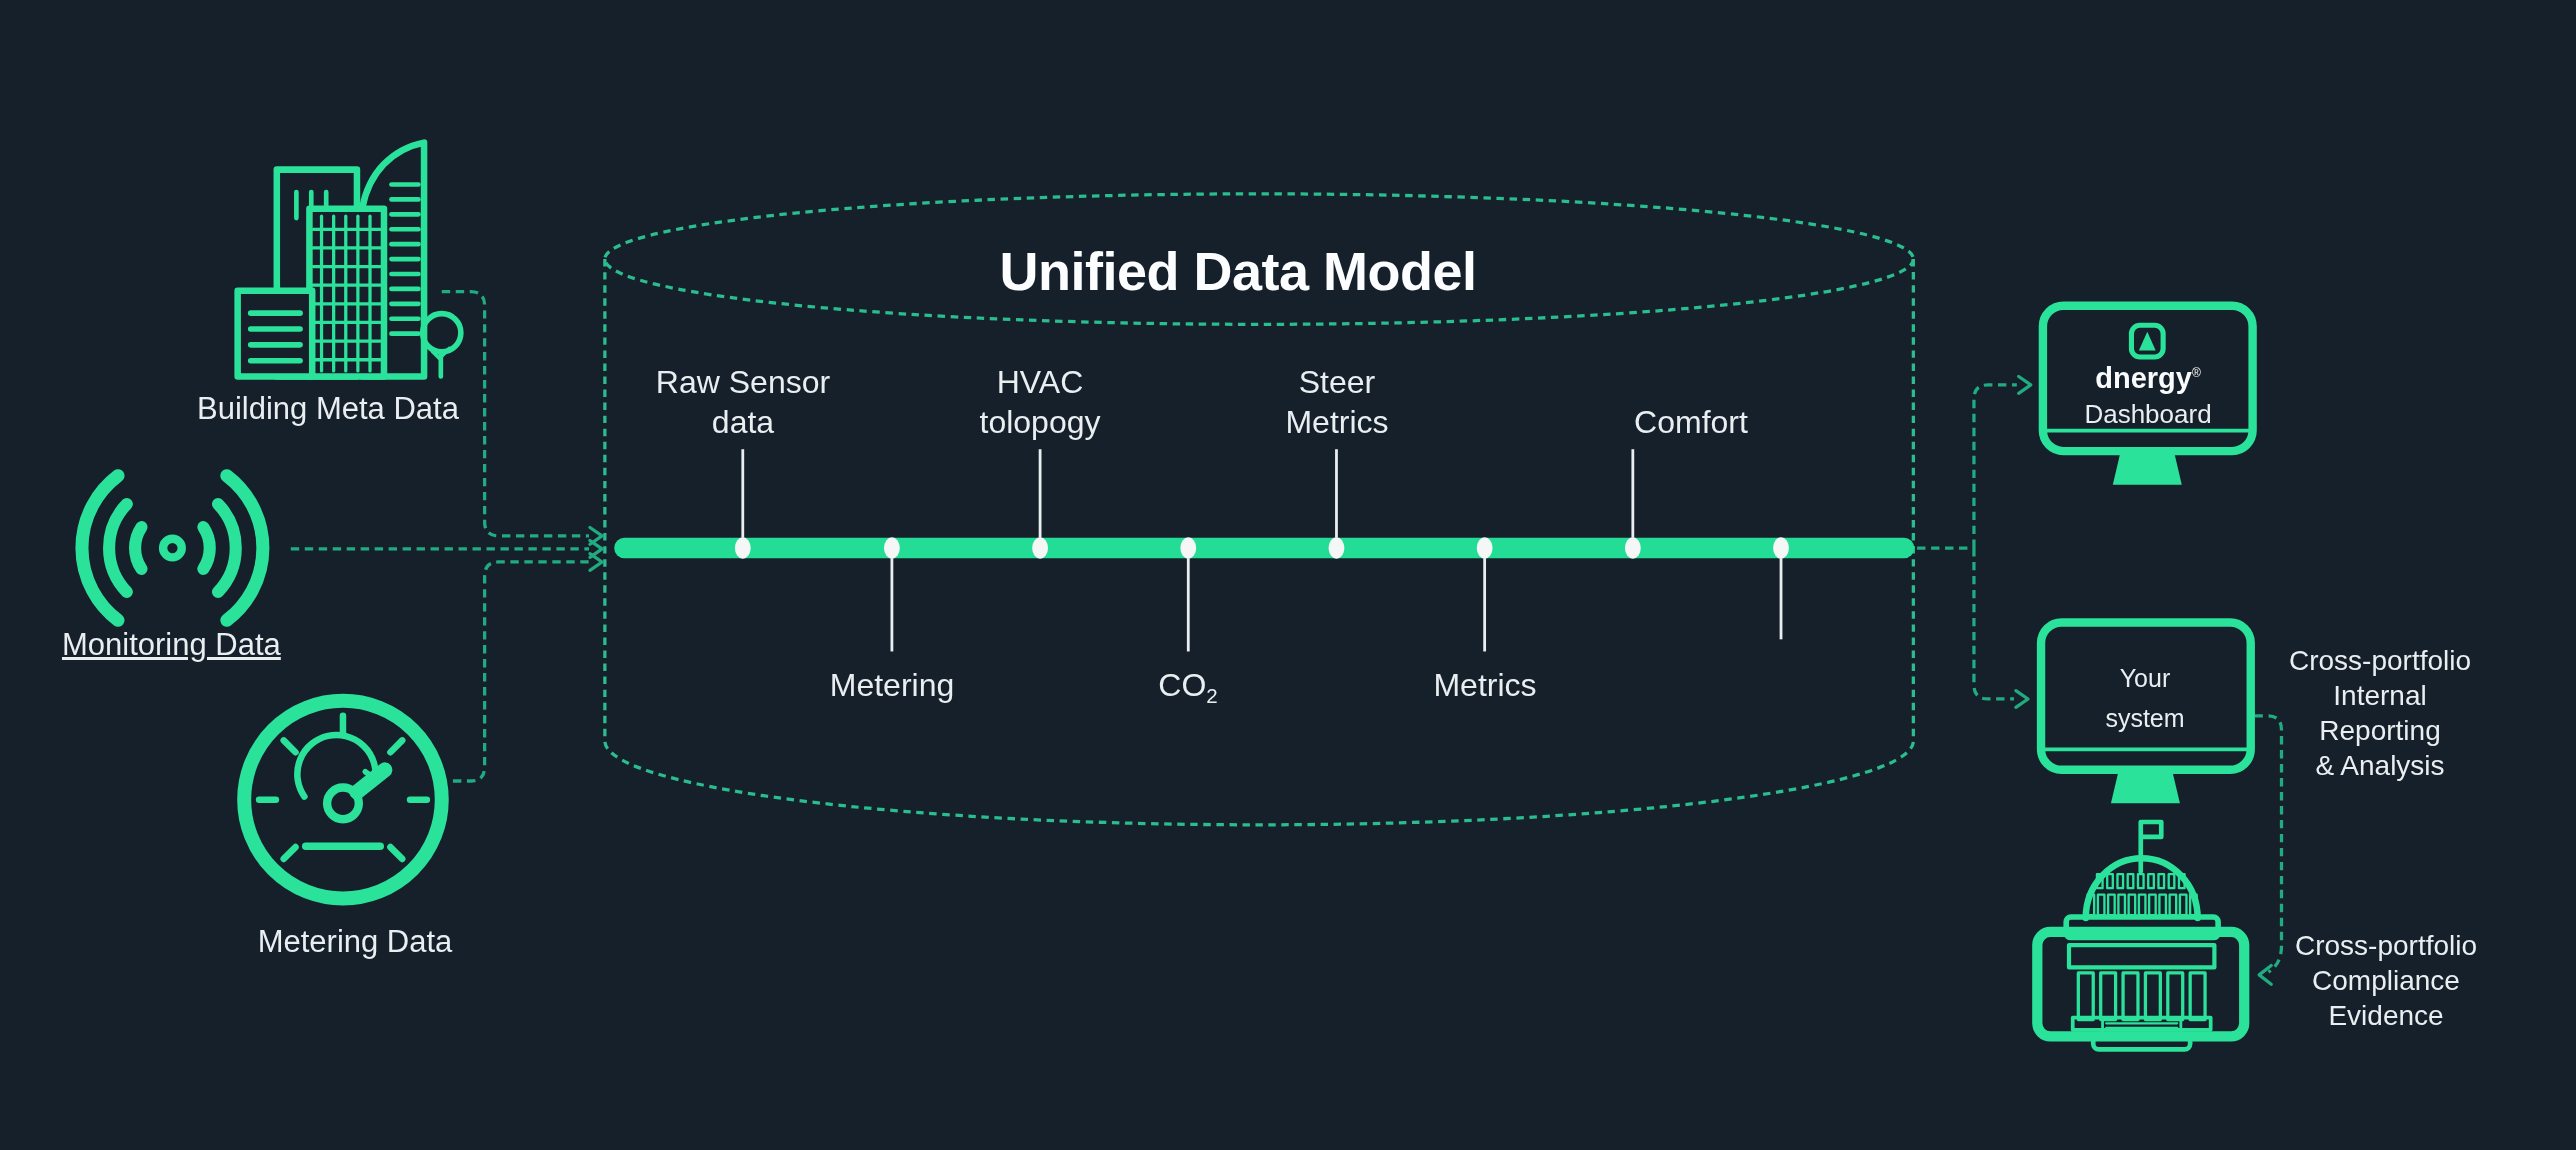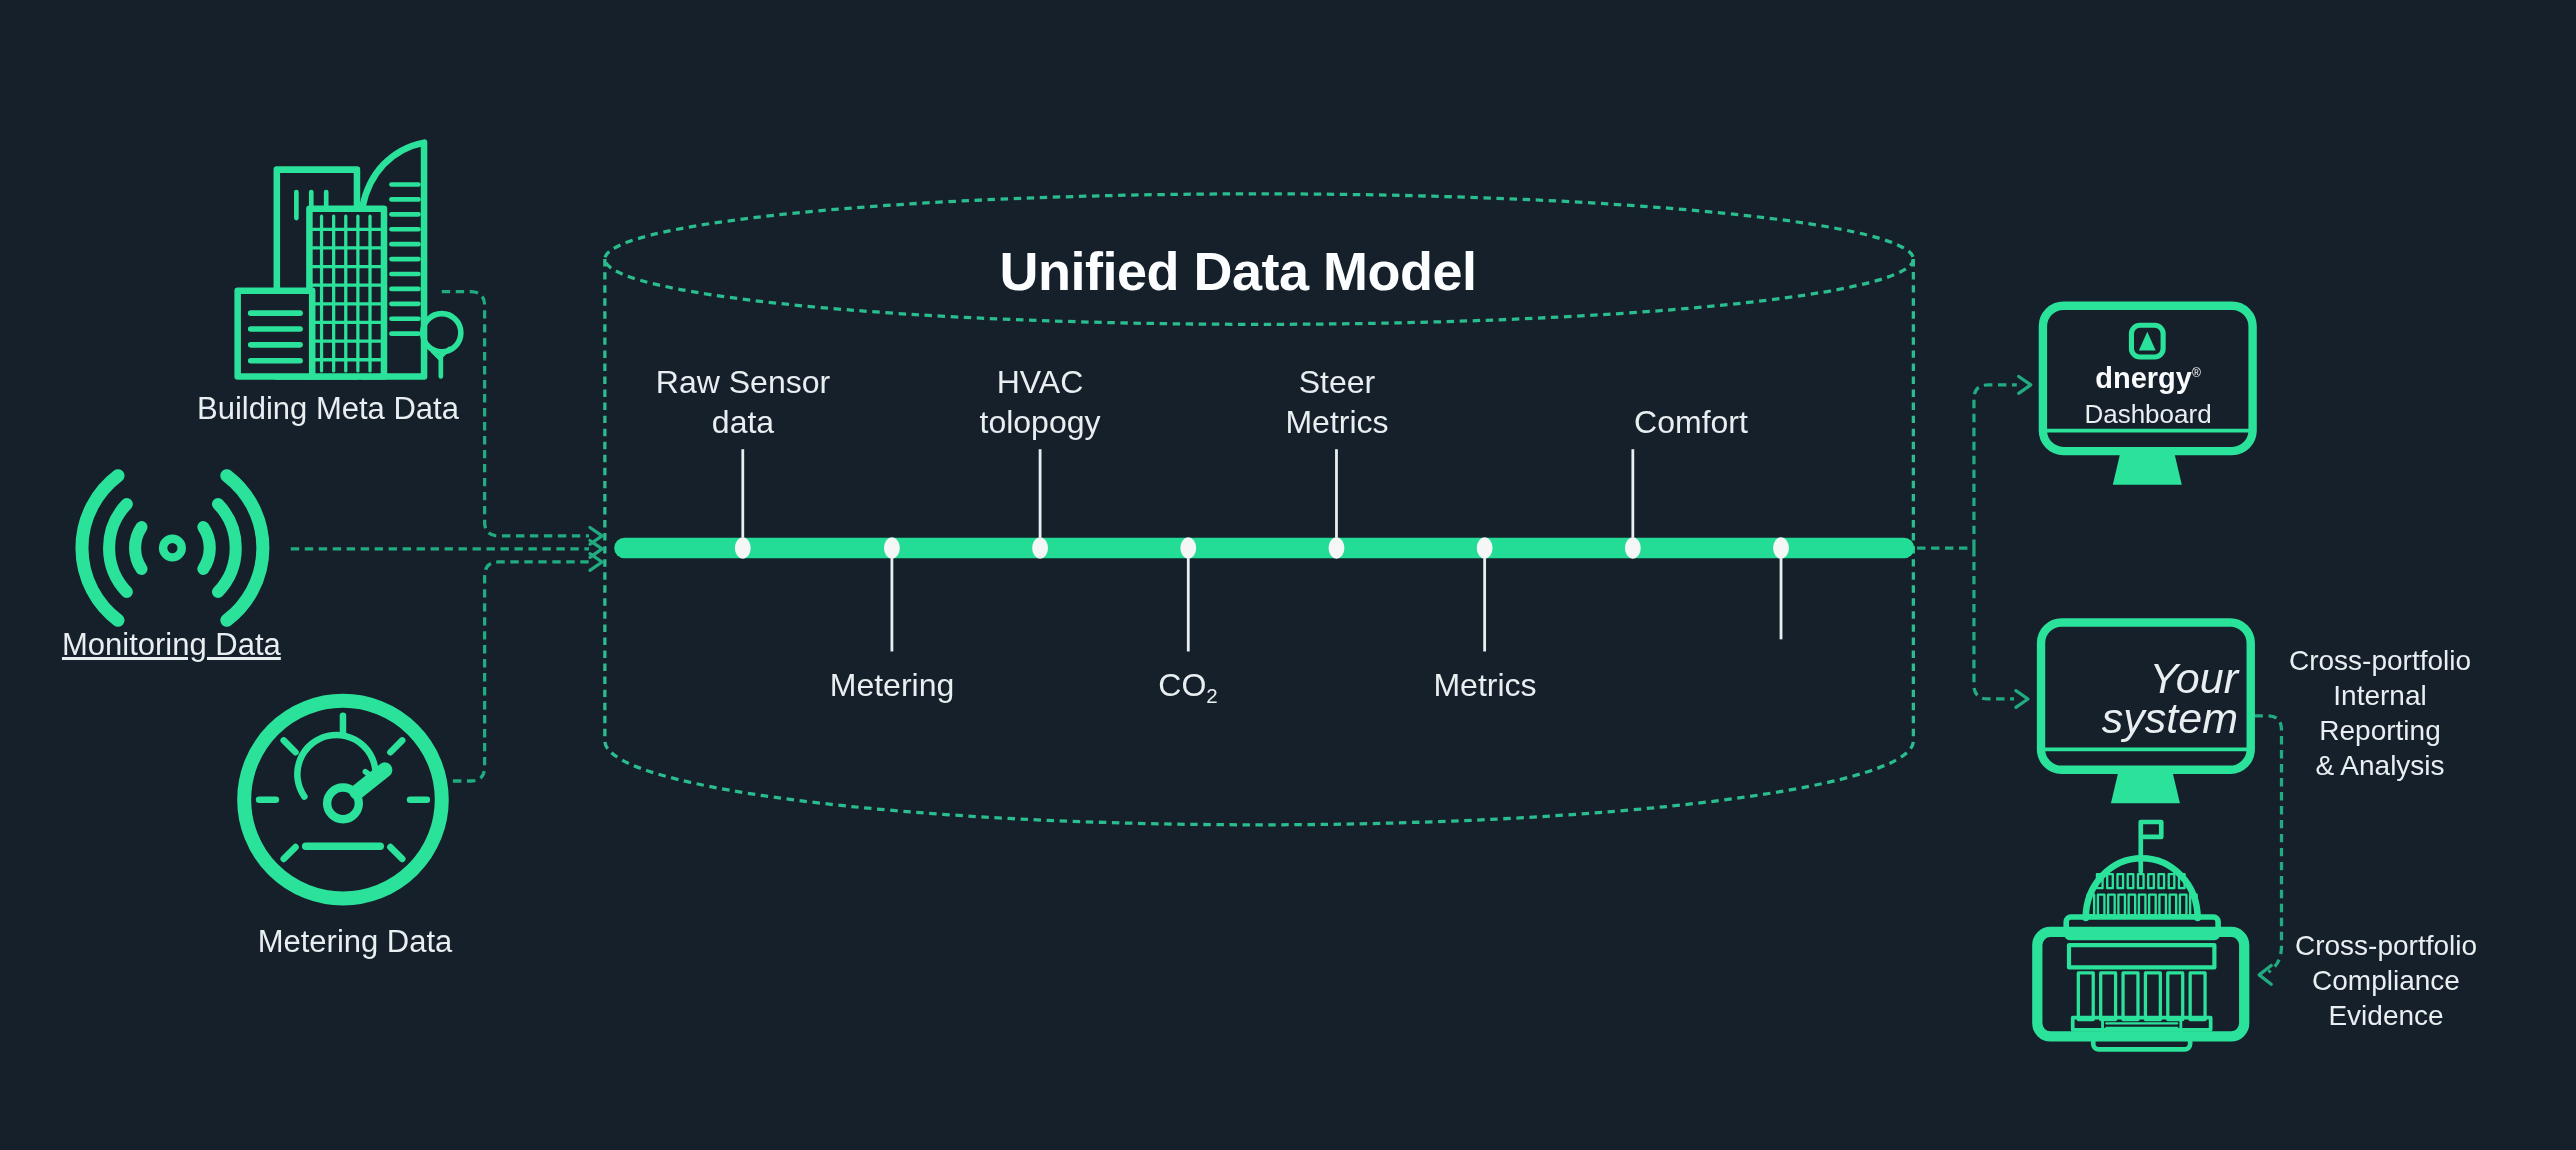--- a/index.html
+++ b/index.html
@@ -36,21 +36,21 @@
   }
   .tl{position:absolute;width:280px;text-align:center;font-size:32px;line-height:40px;color:var(--text);}
   .tl.above{height:86px;display:flex;flex-direction:column;justify-content:flex-end;}
   .tl span{display:block;}
   .tl .inline{display:inline;}
   .tl sub{font-size:20.5px;}
   .ipmvp{line-height:37px;}
   .brand{position:absolute;text-align:center;color:#FAFBFC;font-weight:700;font-size:29px;}
   .brand .mark{font-size:12px;vertical-align:super;font-weight:400;}
   .dash-lbl{position:absolute;text-align:center;font-size:26px;color:var(--text);}
-  .mon-lbl{position:absolute;text-align:right;font-size:43px;line-height:40px;color:var(--text);font-style:italic;}
+  .mon-lbl{position:absolute;text-align:center;font-size:25px;line-height:40px;color:var(--text);}
   .note{position:absolute;width:280px;text-align:center;font-size:28px;line-height:35px;color:var(--text);}
   .note span{display:block;}
 </style>
 </head>
 <body>
 
 <div class="stage">
 
   <svg class="layer" viewBox="0 0 2764 1235">
 

